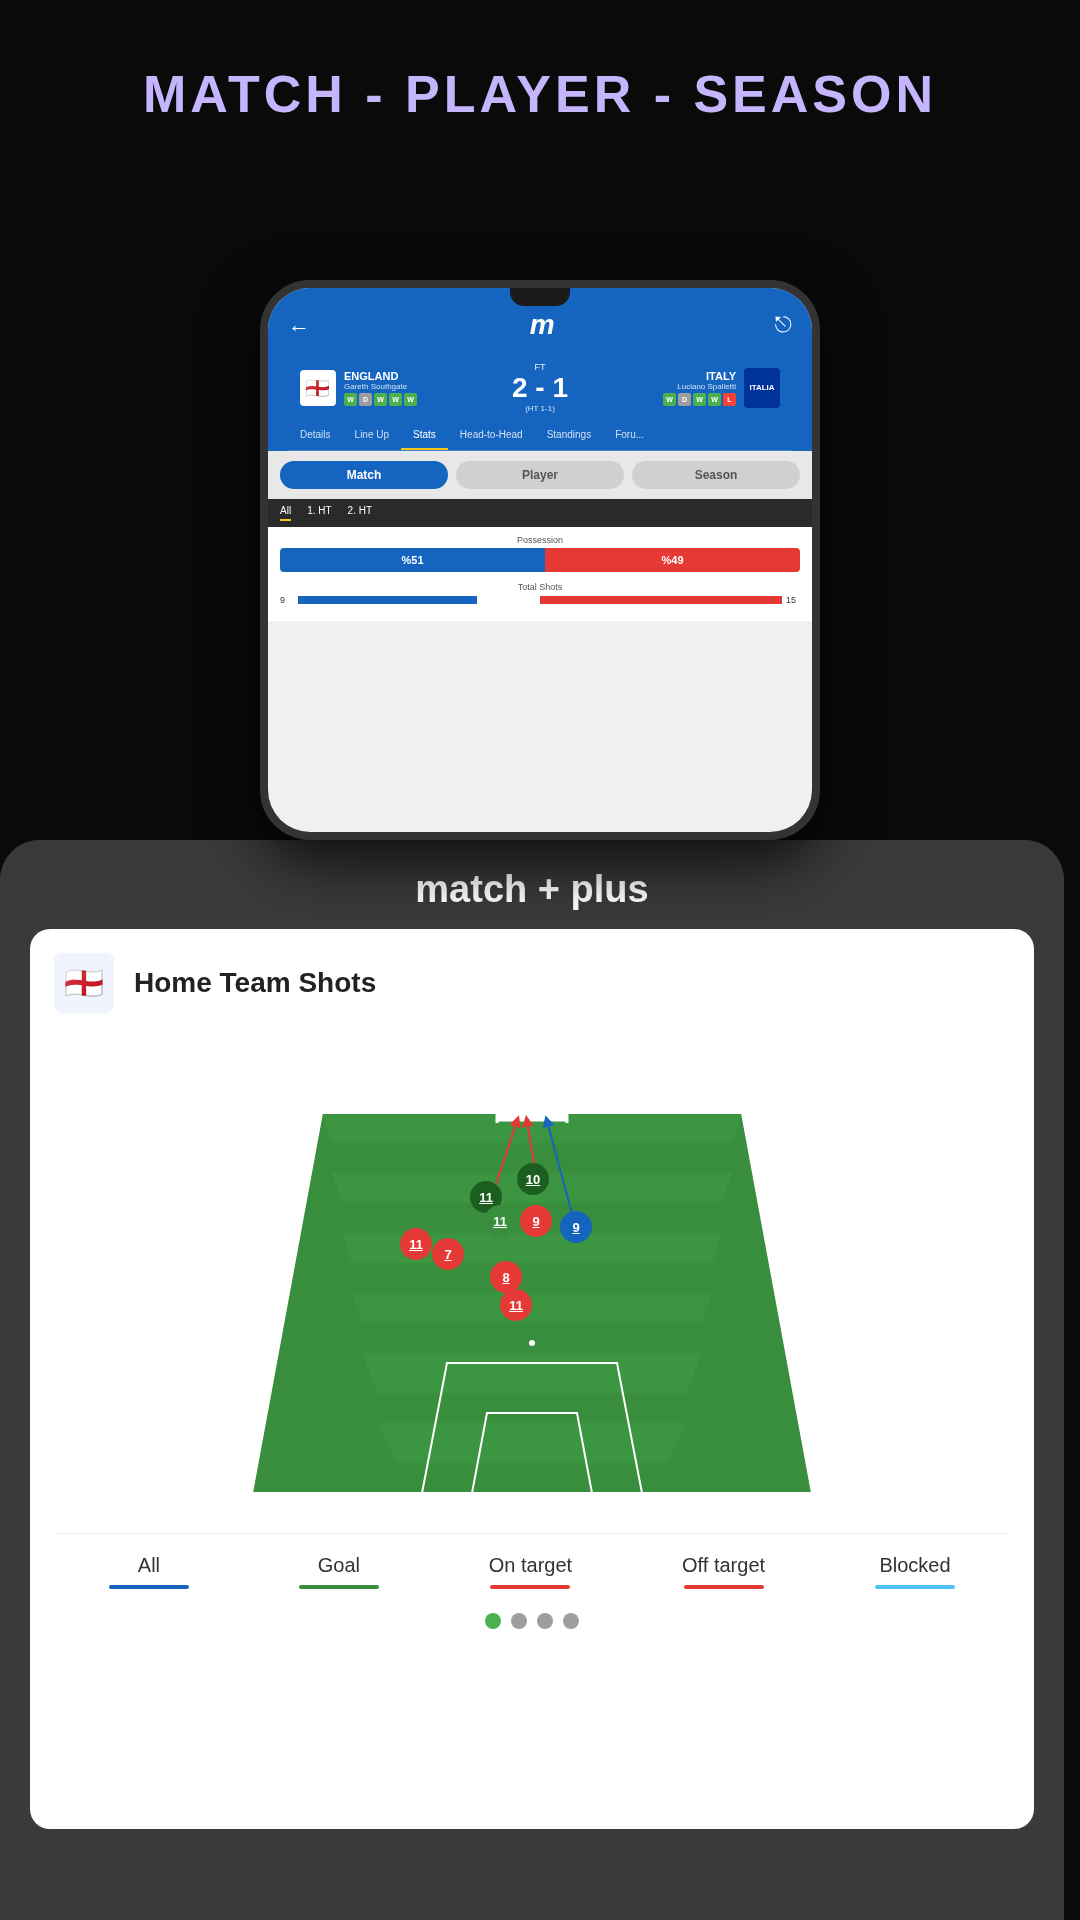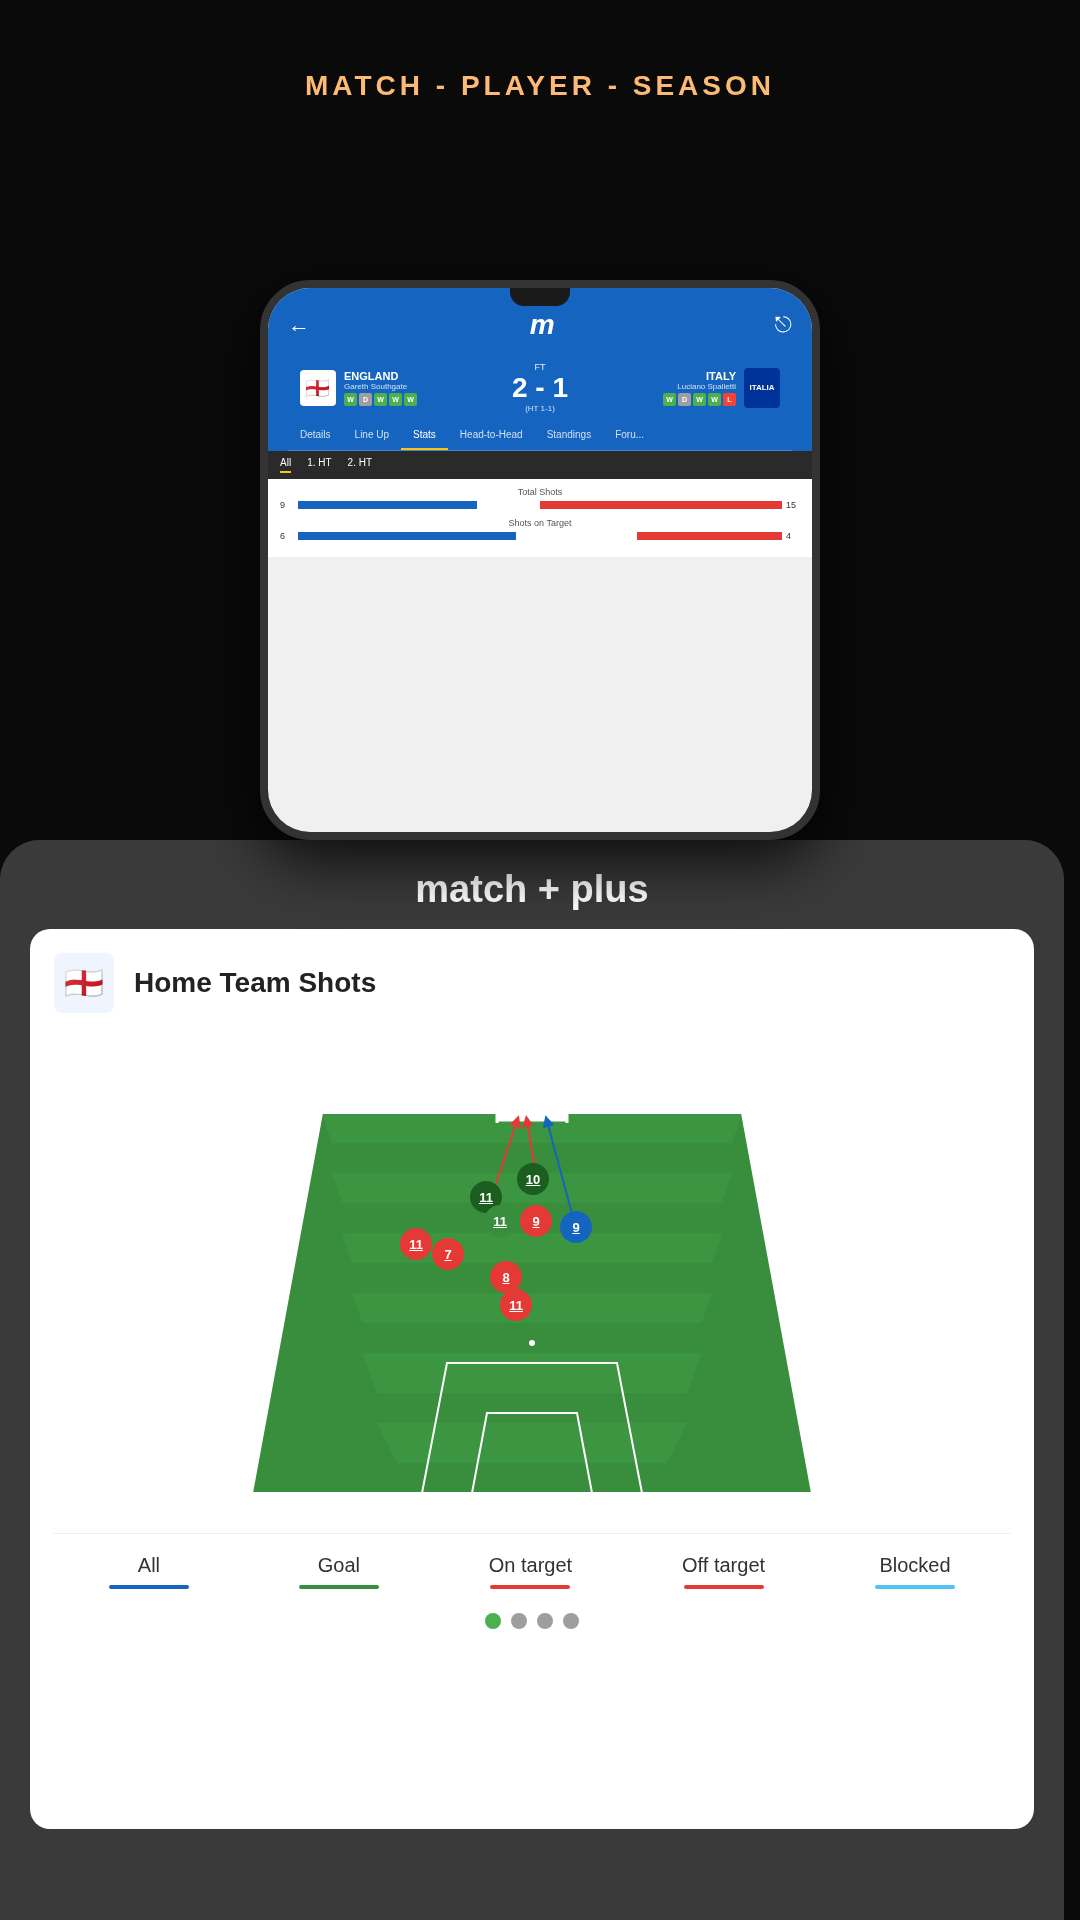--- a/index.html
+++ b/index.html
@@ -19,25 +19,25 @@
     }
     .hero-title {
       font-size: 110px;
       font-weight: 900;
       color: #ffffff;
       letter-spacing: 2px;
       line-height: 1;
       font-style: italic;
     }
     .hero-subtitle {
-      font-size: 28px;
+      font-size: 52px;
       font-weight: 700;
-      color: #fdba74;
+      color: #c4b5fd;
       letter-spacing: 4px;
-      margin-top: 10px;
+      margin-top: 4px;
     }
 
     
     .phone-wrapper {
       position: absolute;
       top: 280px;
       left: 50%;
       transform: translateX(-50%);
       width: 560px;
       height: 560px;
@@ -473,55 +473,55 @@
         <div class="app-tabs">
           <div class="app-tab">Details</div>
           <div class="app-tab">Line Up</div>
           <div class="app-tab active">Stats</div>
           <div class="app-tab">Head-to-Head</div>
           <div class="app-tab">Standings</div>
           <div class="app-tab">Foru...</div>
         </div>
       </div>
 
+      <div class="stats-tabs">
+        <div class="stats-tab active">Match</div>
+        <div class="stats-tab">Player</div>
+        <div class="stats-tab">Season</div>
+      </div>
 
       <div class="time-tabs">
         <div class="time-tab active">All</div>
         <div class="time-tab">1. HT</div>
         <div class="time-tab">2. HT</div>
       </div>
 
       <div class="stats-section">
 
+        <div class="stat-item possession-wrap">
+          <div class="stat-label">Possession</div>
+          <div class="poss-bar">
+            <div class="poss-blue" style="width:51%">%51</div>
+            <div class="poss-red" style="width:49%">%49</div>
+          </div>
+        </div>
 
         <div class="stat-item">
           <div class="stat-label">Total Shots</div>
           <div class="stat-bar-row">
             <span class="stat-num">9</span>
             <div class="stat-bar-container">
               <div class="bar-blue" style="width:37%"></div>
               <div style="flex:1"></div>
               <div class="bar-red" style="width:50%"></div>
             </div>
             <span class="stat-num">15</span>
           </div>
         </div>
 
-        <div class="stat-item">
-          <div class="stat-label">Shots on Target</div>
-          <div class="stat-bar-row">
-            <span class="stat-num">6</span>
-            <div class="stat-bar-container">
-              <div class="bar-blue" style="width:45%"></div>
-              <div style="flex:1"></div>
-              <div class="bar-red" style="width:30%"></div>
-            </div>
-            <span class="stat-num">4</span>
-          </div>
-        </div>
       </div>
 
     </div>
   </div>
 </div>
 
 <div class="bottom-panel">
   <div class="bottom-header">
     <span class="bottom-title">match + plus</span>
   </div>

